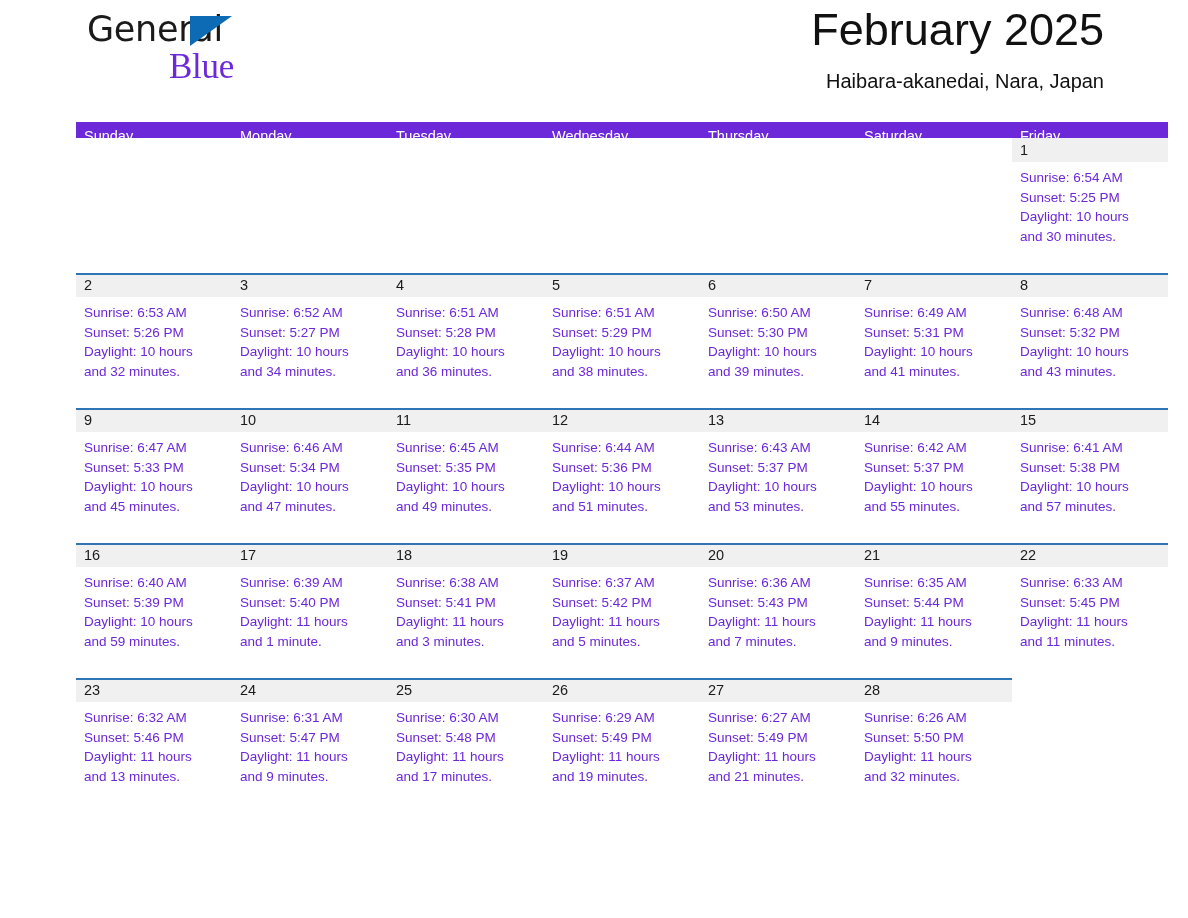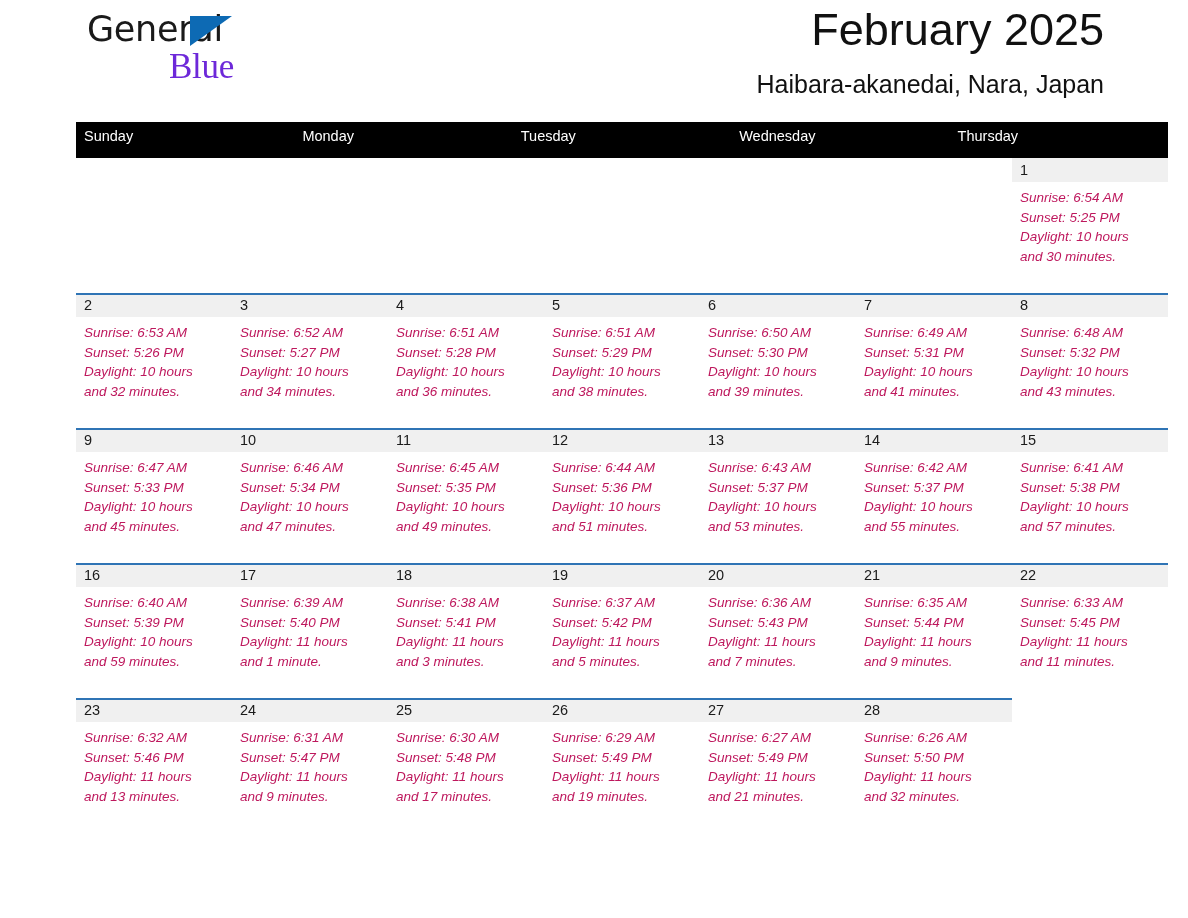--- a/index.html
+++ b/index.html
@@ -72,37 +72,37 @@
     font-size: 45px;
     font-weight: 400;
     letter-spacing: 0px;
     color: #111111;
     white-space: nowrap;
   }
   .subtitle {
     position: absolute;
     right: 8px;
     top: 70px;
-    font-size: 25px;
+    font-size: 20px;
     font-weight: 400;
     color: #111111;
     white-space: nowrap;
   }
 
   
   .cal {
     position: relative;
     margin-top: 12px;
     width: 1092px;
   }
   .weekhead {
     display: grid;
-    grid-template-columns: repeat(5, 1fr);
-    background: #000000;
-    height: 36px;
+    grid-template-columns: repeat(7, 1fr);
+    background: #6d28d9;
+    height: 16px;
   }
   .weekhead .dow {
     color: #ffffff;
     font-size: 14.5px;
     line-height: 28px;
     padding-left: 8px;
     white-space: nowrap;
   }
 
   .week {
@@ -136,22 +136,21 @@
   .datenum {
     font-size: 14.5px;
     line-height: 24px;
     padding-left: 8px;
     color: #1a1a1a;
   }
   .info {
     padding: 6px 6px 0 8px;
     font-size: 13.5px;
     line-height: 19.7px;
-    color: #be185d;
-    font-style: italic;
+    color: #6d28d9;
   }
   .info div { white-space: nowrap; }
 </style>
 </head>
 <body>
 
 <div class="page">
 
   <div class="top">
     <div class="brand">

